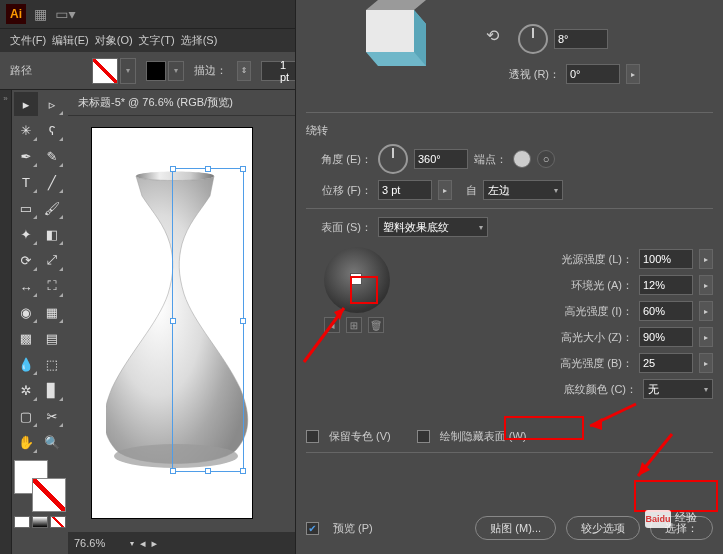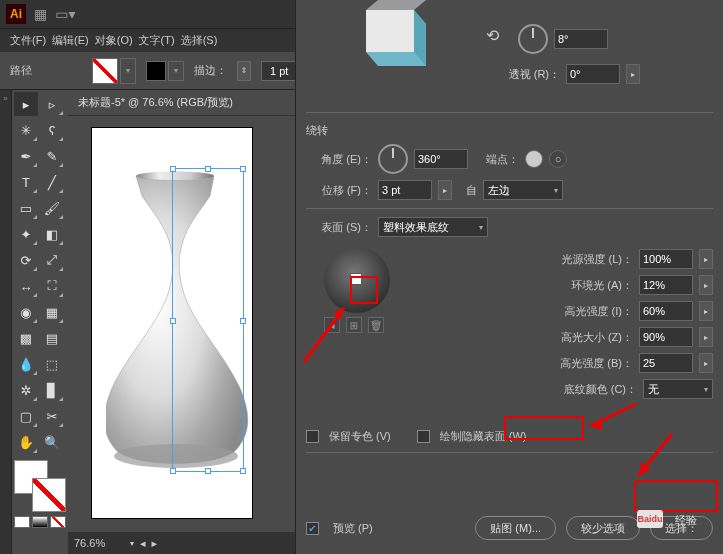--- a/index.html
+++ b/index.html
@@ -10,21 +10,21 @@
 .menu-bar{height:24px;background:#323232;display:flex;align-items:center;padding:0 10px;gap:6px;border-top:1px solid #222}
 .menu-item{color:#ccc;cursor:pointer}
 .control-bar{height:38px;background:#4a4a4a;display:flex;align-items:center;padding:0 10px;gap:10px;border-bottom:1px solid #222}
 .path-label{color:#ccc}
 .swatch-pair{display:flex;gap:2px}
 .swatch{width:26px;height:26px;border:1px solid #666}
 .swatch.red-line{background:linear-gradient(45deg,#fff 45%,#e00 45%,#e00 55%,#fff 55%)}
 .swatch.black{background:#000}
 .swatch.small{width:20px;height:20px}
 .dd{width:16px;height:26px;background:#4a4a4a;border:1px solid #666;display:flex;align-items:center;justify-content:center;color:#999;font-size:8px}
-.stroke-input{background:#333;border:1px solid #666;width:44px;height:20px;color:#fff;padding:0 8px;display:flex;align-items:center}
+.stroke-input{background:#333;border:1px solid #666;width:44px;height:20px;color:#fff;padding:0 18px;display:flex;align-items:center}
 .main-area{display:flex;height:calc(100% - 90px)}
 .left-strip{width:12px;background:#323232;border-right:1px solid #222}
 .left-strip .chev{color:#888;font-size:8px;text-align:center;padding:4px 0}
 .tool-panel{width:56px;background:#4a4a4a;padding:2px;display:flex;flex-wrap:wrap;gap:2px;align-content:flex-start}
 .tool{width:24px;height:24px;display:flex;align-items:center;justify-content:center;color:#e0e0e0;cursor:pointer;position:relative;font-size:13px}
 .tool.sel{background:#333}
 .tool .corner{position:absolute;bottom:1px;right:1px;width:0;height:0;border-left:4px solid transparent;border-bottom:4px solid #aaa}
 .fill-stroke{width:52px;height:52px;position:relative;margin-top:4px}
 .fill-box{position:absolute;top:0;left:0;width:34px;height:34px;background:#fff;border:1px solid #888}
 .stroke-box{position:absolute;bottom:0;right:0;width:34px;height:34px;background:linear-gradient(45deg,#fff 45%,#e00 45%,#e00 55%,#fff 55%);border:1px solid #888}
@@ -57,21 +57,21 @@
 .light-controls{display:flex;gap:6px;margin-top:4px}
 .light-btn{width:16px;height:16px;border:1px solid #666;background:#444;display:flex;align-items:center;justify-content:center;color:#999;font-size:10px}
 .slider-row{display:flex;align-items:center;gap:6px;margin:6px 0;justify-content:flex-end}
 .slider-label{color:#ccc;width:88px;text-align:right}
 .checkbox{width:13px;height:13px;border:1px solid #888;background:#333;display:inline-flex;align-items:center;justify-content:center;color:#4f9de8;font-size:10px;margin-right:4px}
 .btn{background:#4a4a4a;border:1px solid #888;border-radius:14px;color:#ddd;height:24px;padding:0 14px;display:inline-flex;align-items:center;cursor:pointer}
 .bottom-btns{position:absolute;bottom:14px;left:10px;right:10px;display:flex;align-items:center;gap:10px}
 .redbox{border:2px solid #e00;position:absolute;pointer-events:none}
 .arrow-svg{position:absolute;pointer-events:none}
 .cube3d{position:absolute;top:0;left:42px;width:100px;height:76px}
-.watermark{position:absolute;bottom:26px;right:26px;color:#fff;opacity:.85;display:flex;align-items:flex-end;gap:12px;font-size:13px}
+.watermark{position:absolute;bottom:26px;right:26px;color:#fff;opacity:.85;display:flex;align-items:flex-start;gap:4px;font-size:13px}
 .wm-icon{width:26px;height:18px;background:#fff;border-radius:3px;color:#e33;display:flex;align-items:center;justify-content:center;font-weight:bold;font-size:9px}
 .sync-icon{color:#ccc;font-size:16px}
 </style>
 </head>
 <body>
 
 <div class="top-bar">
   <div class="ai-logo">Ai</div>
   <span class="top-icon">▦</span>
   <span class="top-icon">▭▾</span>
@@ -211,21 +211,21 @@
   </div>
 
   <div style="margin-top:104px"></div>
   <div class="divider"></div>
   <div class="section-title">绕转</div>
 
   <div class="rp-row">
     <span class="rp-label">角度 (E)：</span>
     <div class="dial"></div>
     <div class="num-field">360°</div>
-    <span style="margin-left:12px">端点：</span>
+    <span style="margin-left:0">端点：</span>
     <span class="cap-btn active">●</span>
     <span class="cap-btn">○</span>
   </div>
 
   <div class="rp-row">
     <span class="rp-label">位移 (F)：</span>
     <div class="num-field">3 pt</div>
     <div class="spin">▸</div>
     <span style="margin-left:8px">自</span>
     <div class="dropdown">左边</div>

